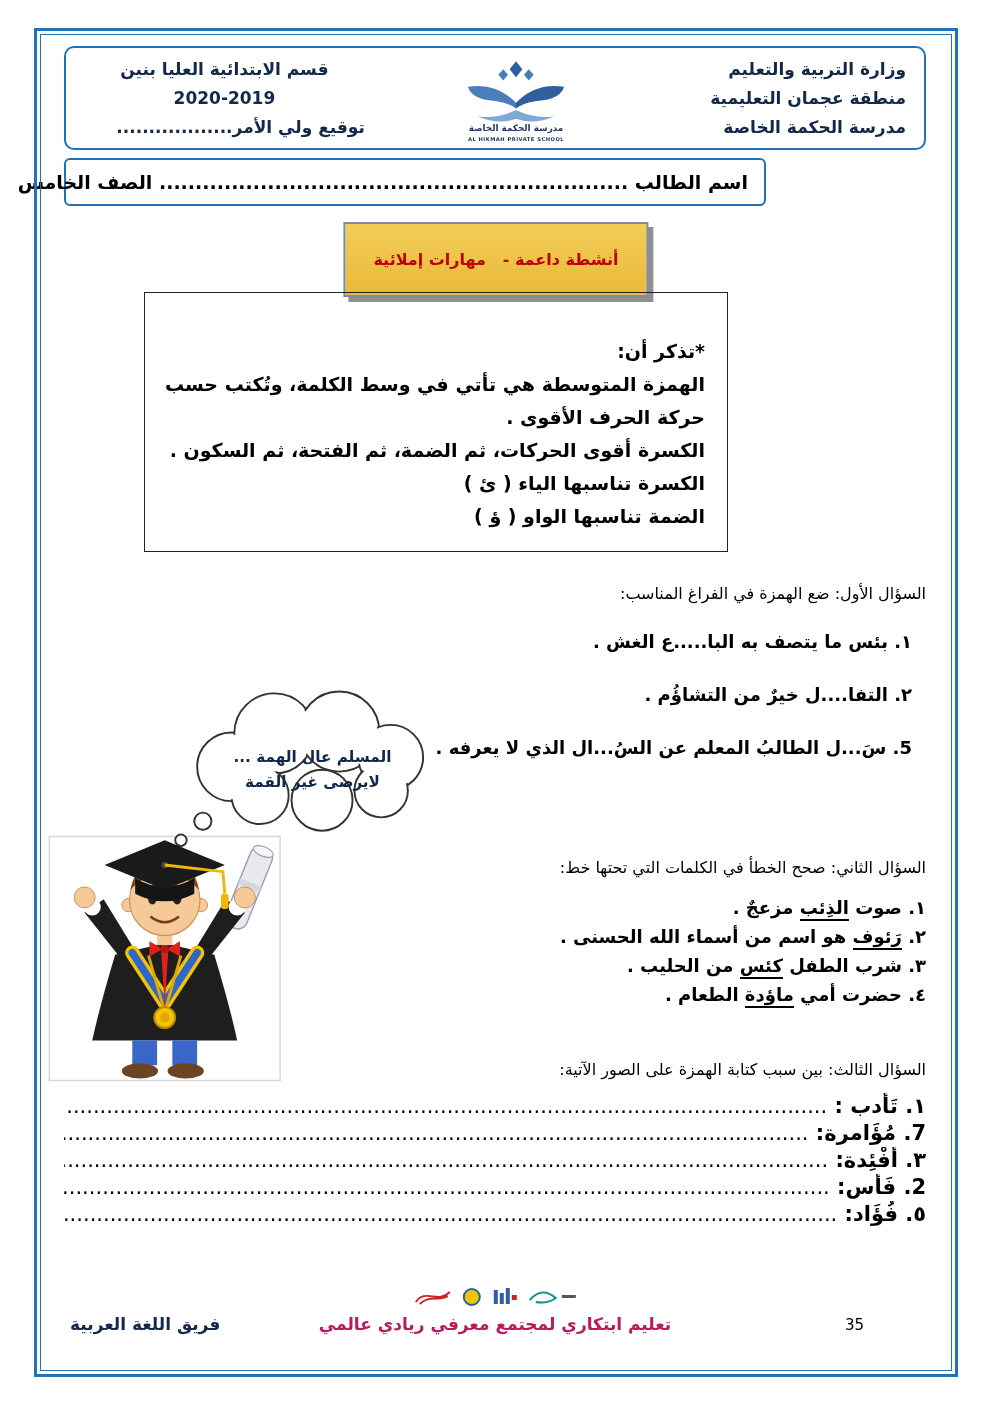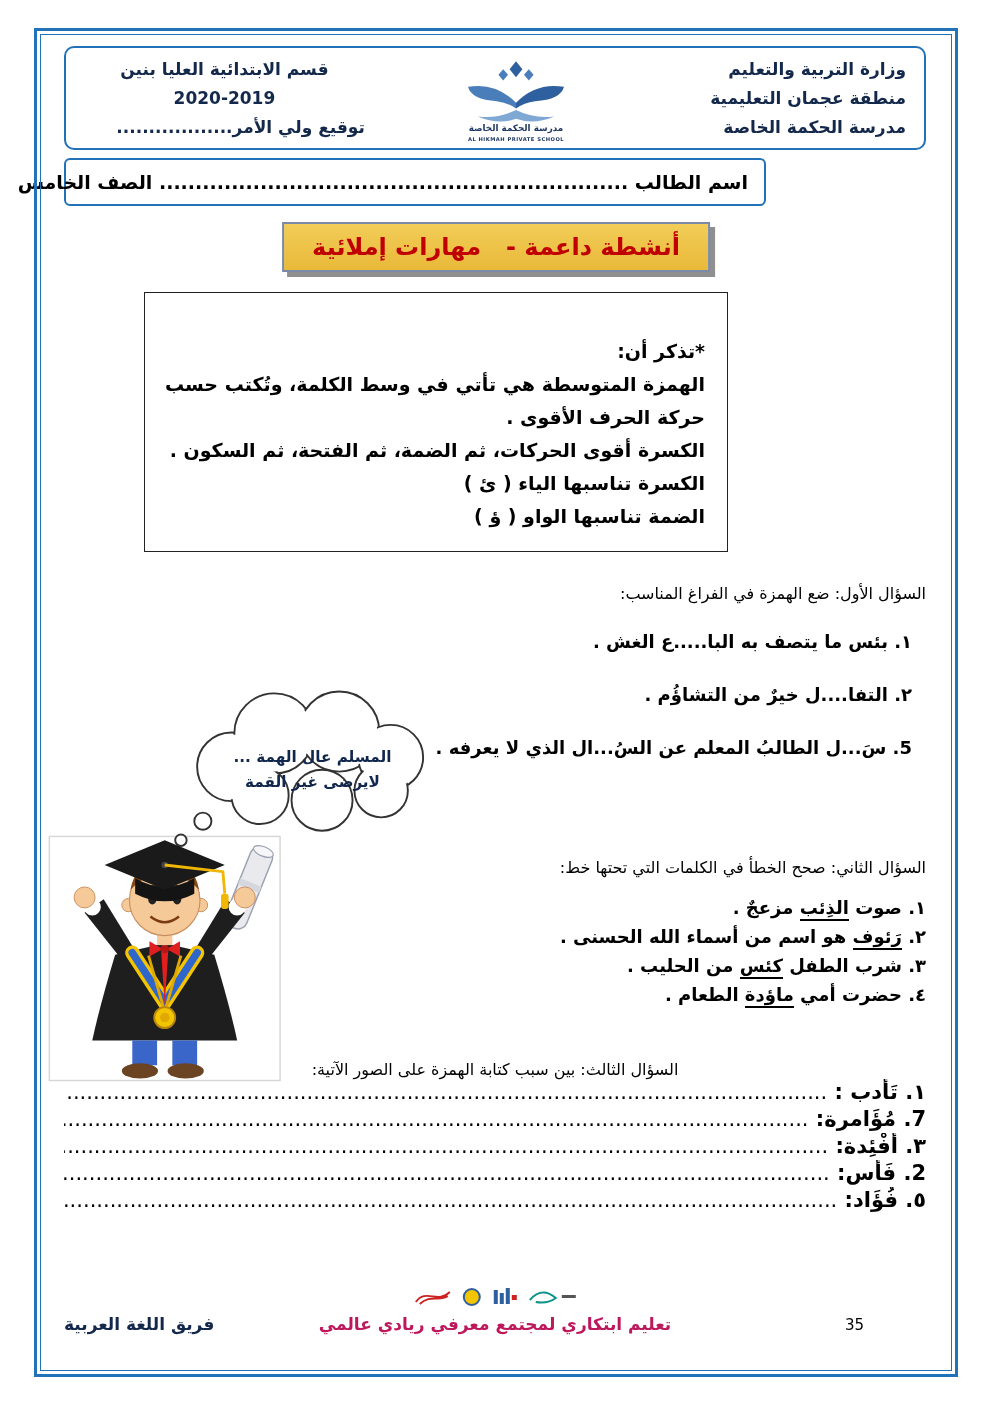--- a/index.html
+++ b/index.html
@@ -15,44 +15,44 @@
   .header-box{position:absolute;left:64px;top:46px;width:862px;height:104px;border:2px solid var(--frame-blue);border-radius:10px;display:flex;box-sizing:border-box;align-items:center;z-index:2;}
   .header-col{font-size:17px;font-weight:700;color:var(--header-ink);line-height:29px;}
   .col-ministry{width:31%;text-align:right;padding:4px 18px 4px 4px;box-sizing:border-box;}
   .col-logo{flex:1;display:flex;flex-direction:column;align-items:center;justify-content:center;}
   .col-section{width:36%;text-align:center;padding:4px 6px 4px 14px;box-sizing:border-box;}
   .col-section .signature{text-align:right;padding-right:4px;}
   
   .student-box{position:absolute;left:64px;top:158px;width:702px;height:48px;border:2px solid var(--frame-blue);border-radius:6px;box-sizing:border-box;display:flex;align-items:center;z-index:2;}
   .student-box .line{font-size:19px;font-weight:700;color:#000;padding-right:16px;white-space:pre;}
   
-  .badge{position:absolute;top:222px;left:50%;transform:translateX(-50%);background:linear-gradient(#f2cd58,var(--badge-gold));border:2px solid #7a8aa8;box-shadow:5px 5px 0 #8f8f8f;padding:9px 28px;font-size:24px;font-weight:700;color:var(--badge-text-red);white-space:pre;z-index:2;}
+  .badge{position:absolute;top:222px;left:50%;transform:translateX(-50%);background:linear-gradient(#f2cd58,var(--badge-gold));border:2px solid #7a8aa8;box-shadow:5px 5px 0 #8f8f8f;padding:26px 28px;font-size:16px;font-weight:700;color:var(--badge-text-red);white-space:pre;z-index:2;}
   
   .reminder-box{position:absolute;left:144px;top:292px;width:584px;border:1.5px solid #222;box-sizing:border-box;padding:42px 22px 18px 16px;text-align:right;z-index:2;}
   .reminder-box .r-line{font-size:19px;font-weight:700;color:#000;line-height:33px;}
   
   .section{position:absolute;text-align:right;color:#000;z-index:2;}
   .q-title{font-size:16px;font-weight:400;white-space:nowrap;}
   .q1{left:64px;top:584px;width:862px;}
   .q1 .q-title{margin-bottom:28px;}
   .q1-item{font-size:18px;font-weight:700;margin:0 14px 32px 0;white-space:nowrap;}
   .q2{left:440px;top:858px;width:486px;}
   .q2 .q-title{margin-bottom:16px;}
   .q2-item{font-size:18px;font-weight:700;line-height:29px;white-space:nowrap;}
   .q2-item .u{border-bottom:2.5px solid #000;padding-bottom:1px;}
   .q3{left:64px;top:1060px;width:862px;}
-  .q3 .q-title{text-align:center;}
+  .q3 .q-title{margin-bottom:14px;}
   .q3-item{font-size:21px;font-weight:700;line-height:27px;white-space:nowrap;overflow:hidden;}
   .q3-item .dots{font-weight:400;letter-spacing:1px;}
   
   .cartoon{position:absolute;left:36px;top:676px;width:410px;z-index:1;}
   svg text{font-family:inherit;}
   
   .footer{position:absolute;left:64px;top:1284px;width:862px;height:72px;z-index:2;}
-  .footer-left{position:absolute;right:auto;left:0;top:30px;font-size:17px;font-weight:700;color:var(--header-ink);}
+  .footer-left{position:absolute;right:auto;left:6px;top:30px;font-size:17px;font-weight:700;color:var(--header-ink);}
   .footer-center{position:absolute;left:50%;transform:translateX(-50%);top:0;text-align:center;}
   .footer-logos{display:flex;justify-content:center;align-items:center;gap:6px;height:26px;}
   .footer-slogan{font-size:17px;font-weight:700;color:#be185d;margin-top:4px;white-space:nowrap;}
   .page-number{position:absolute;right:62px;top:32px;font-size:15px;color:#000;}
 </style>
 </head>
 <body>
 
 <div class="page" style="--frame-blue: #2272b9; --badge-gold: #e9b939; --badge-text-red: #c00000; --header-ink: #13284a;">
 

